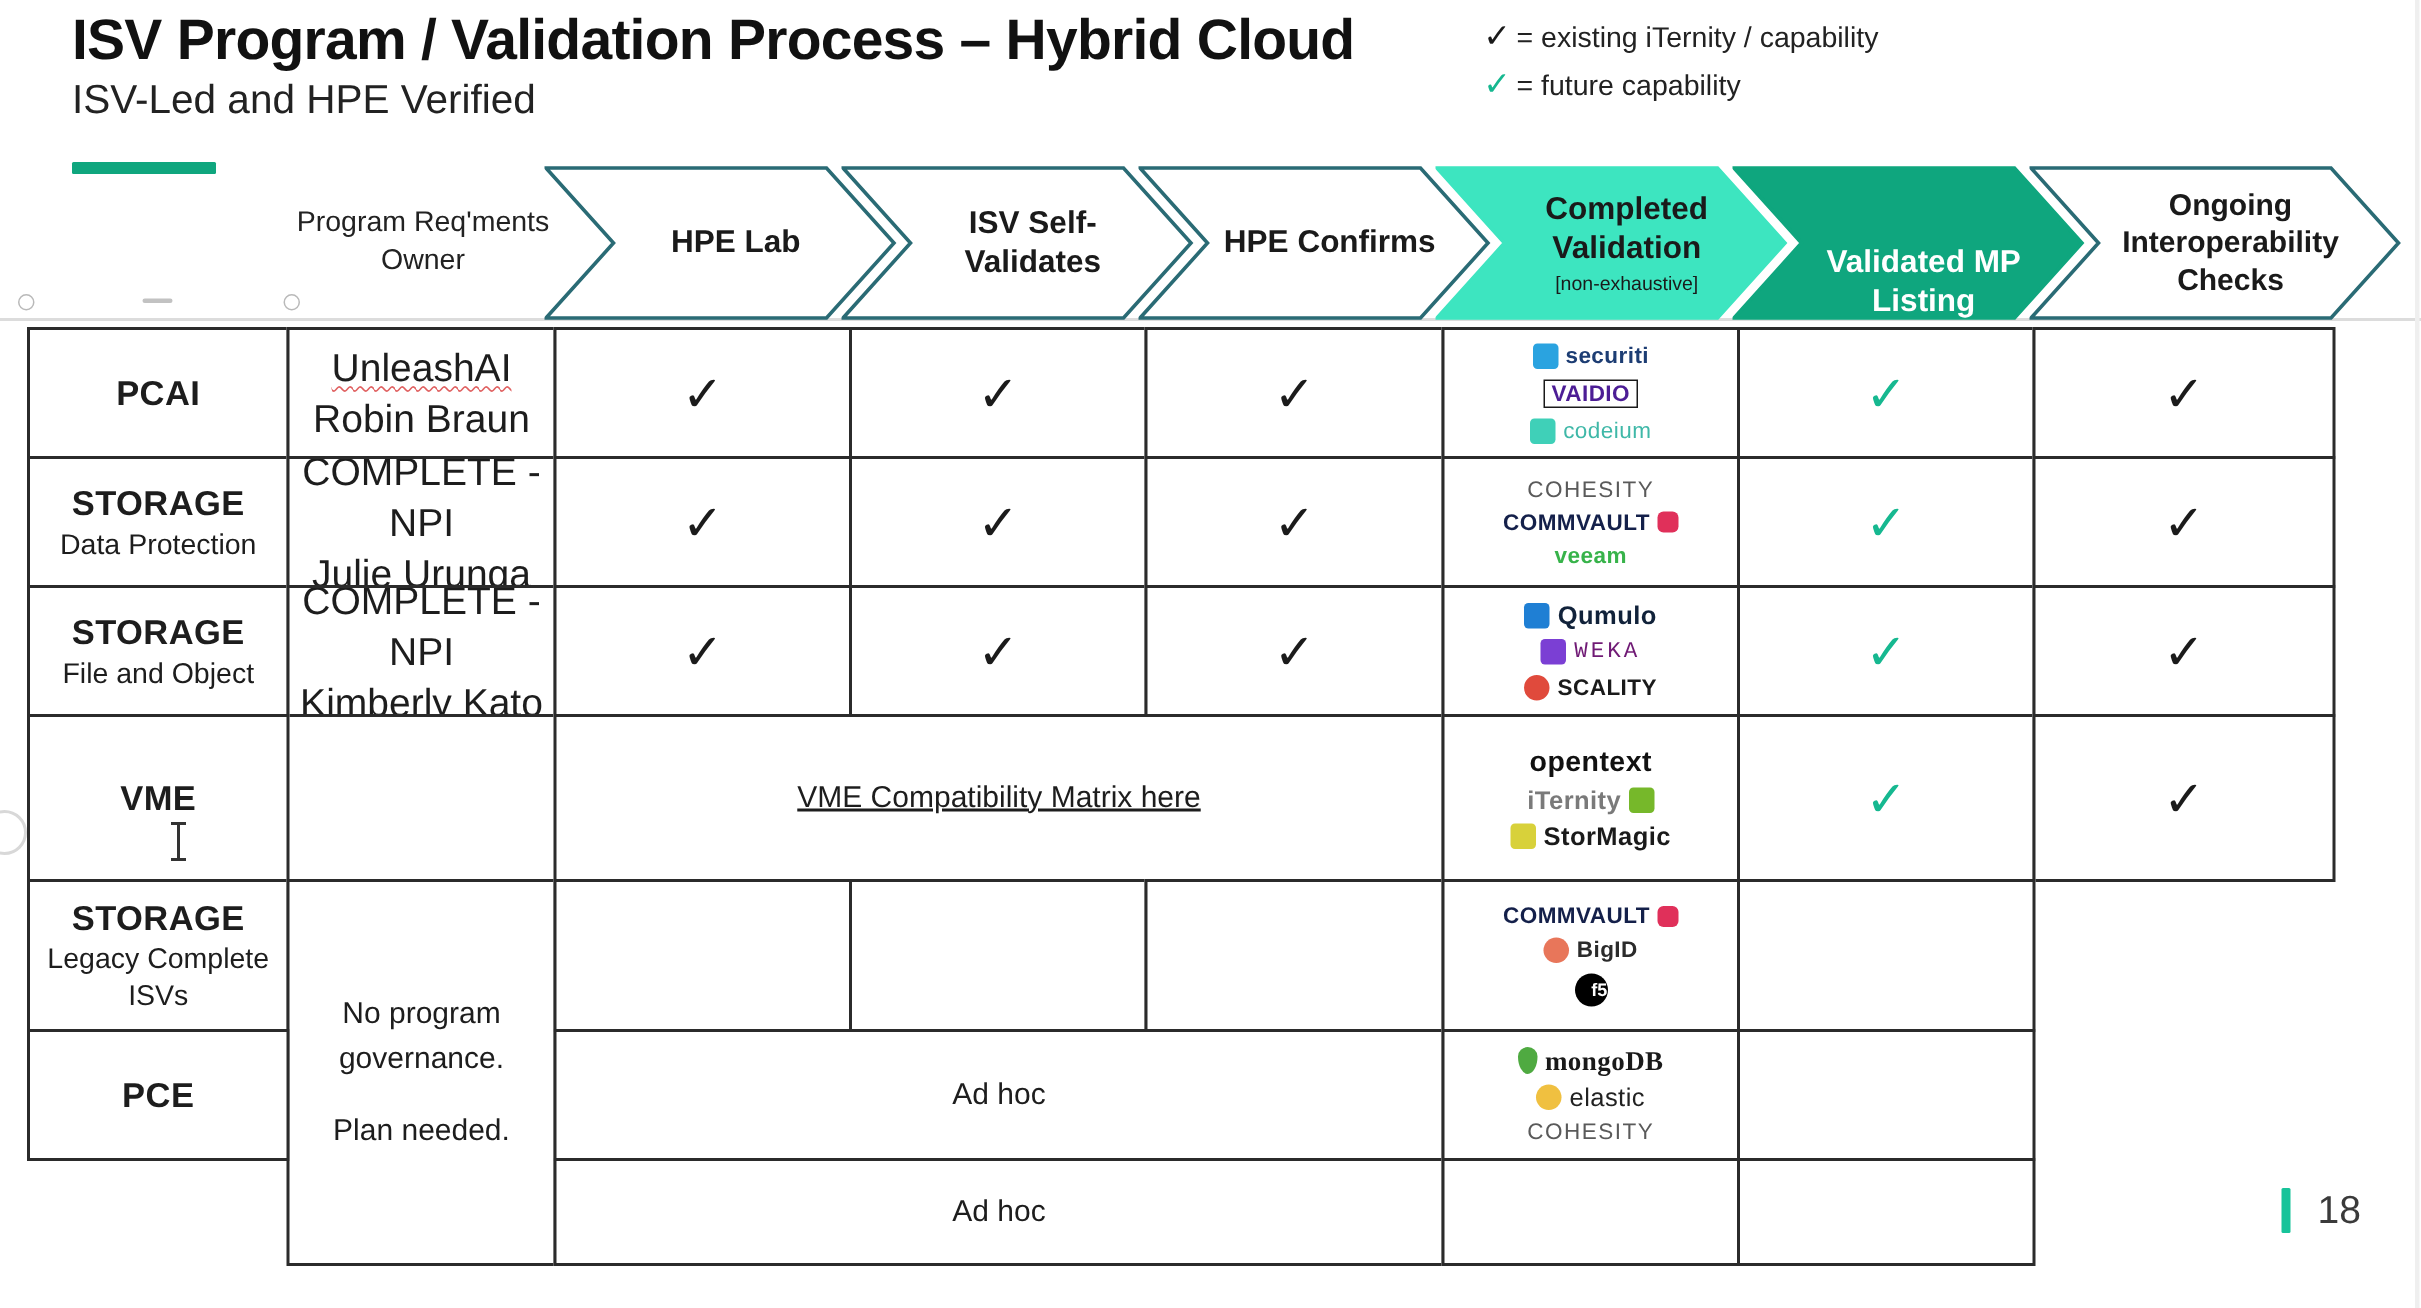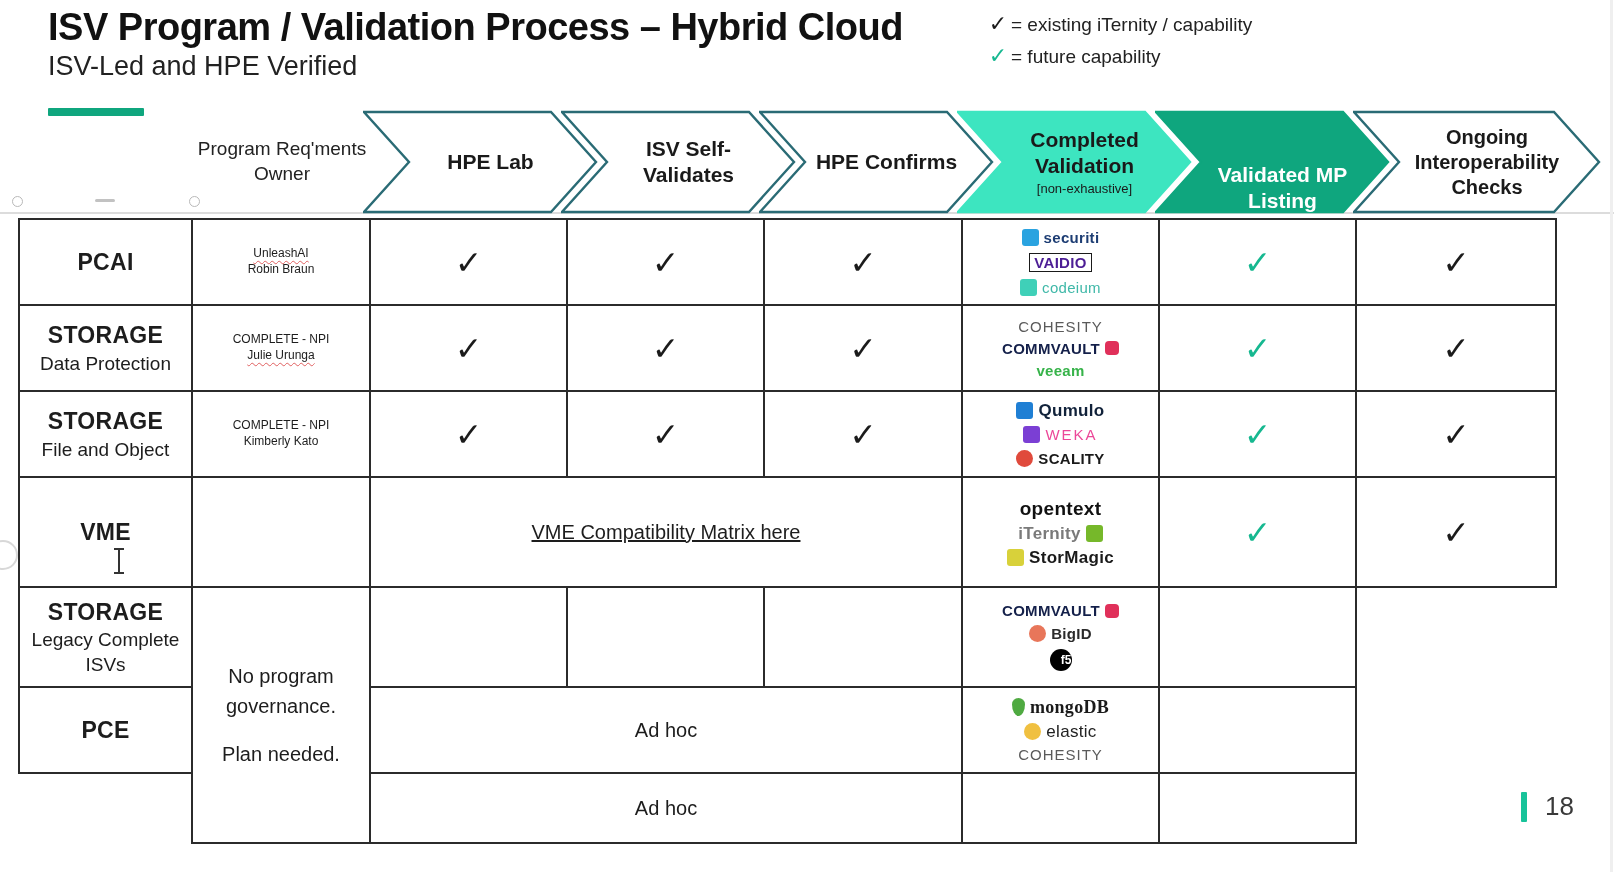--- a/index.html
+++ b/index.html
@@ -48,21 +48,21 @@
               text-align:center;font-size:19px;line-height:1.3;color:#222;}
 
   
   #grid{position:absolute;left:18px;top:218px;width:1539px;height:626px;}
   .cell{position:absolute;box-sizing:border-box;background:#fff;
         border:2.2px solid #2b2b2b;display:flex;flex-direction:column;
         align-items:center;justify-content:center;text-align:center;
         font-size:19px;line-height:1.32;color:#1d1d1d;overflow:hidden;}
   .cat-main{font-weight:bold;font-size:23px;letter-spacing:.3px;}
   .cat-sub{font-weight:normal;font-size:19px;}
-  .owner-line{font-size:12px;}
+  .owner-line{font-size:26px;}
   .spell{text-decoration:underline;text-decoration-color:#e06060;
          text-decoration-style:wavy;text-decoration-thickness:1px;
          text-underline-offset:3px;}
   .check{font-size:33px;line-height:1;font-weight:400;}
   .chk-black{color:#1b1b1b;}
   .chk-green{color:#16b890;}
   .link{text-decoration:underline;color:#1d1d1d;font-size:20px;}
   .adhoc{font-size:20px;}
   .note{font-size:20px;line-height:1.5;}
 
@@ -287,21 +287,21 @@
     <span class="check chk-black">✓</span>
   </div>
   <div class="cell" style="left:943px;top:172px;width:199px;height:88px;">
     <div class="logos">
       <div class="logo">
         <span class="sq" style="background:#1f7fd4;"></span>
         <span class="lg-txt" style="color:#11223a;font-size:17px;">Qumulo</span>
       </div>
       <div class="logo">
         <span class="sq" style="background:#7b3fd4;"></span>
-        <span class="lg-txt" style="color:#ec4899;font-weight:normal;letter-spacing:2px;">WEKA</span>
+        <span class="lg-txt" style="color:#701a75;font-weight:normal;letter-spacing:2px;font-family:Liberation Mono, monospace;">WEKA</span>
       </div>
       <div class="logo">
         <span class="sq" style="background:#e04a3c;border-radius:50%;"></span>
         <span class="lg-txt" style="color:#1a1a1a;">SCALITY</span>
       </div>
     </div>
   </div>
   <div class="cell" style="left:1140px;top:172px;width:199px;height:88px;">
     <span class="check chk-green">✓</span>
   </div>

